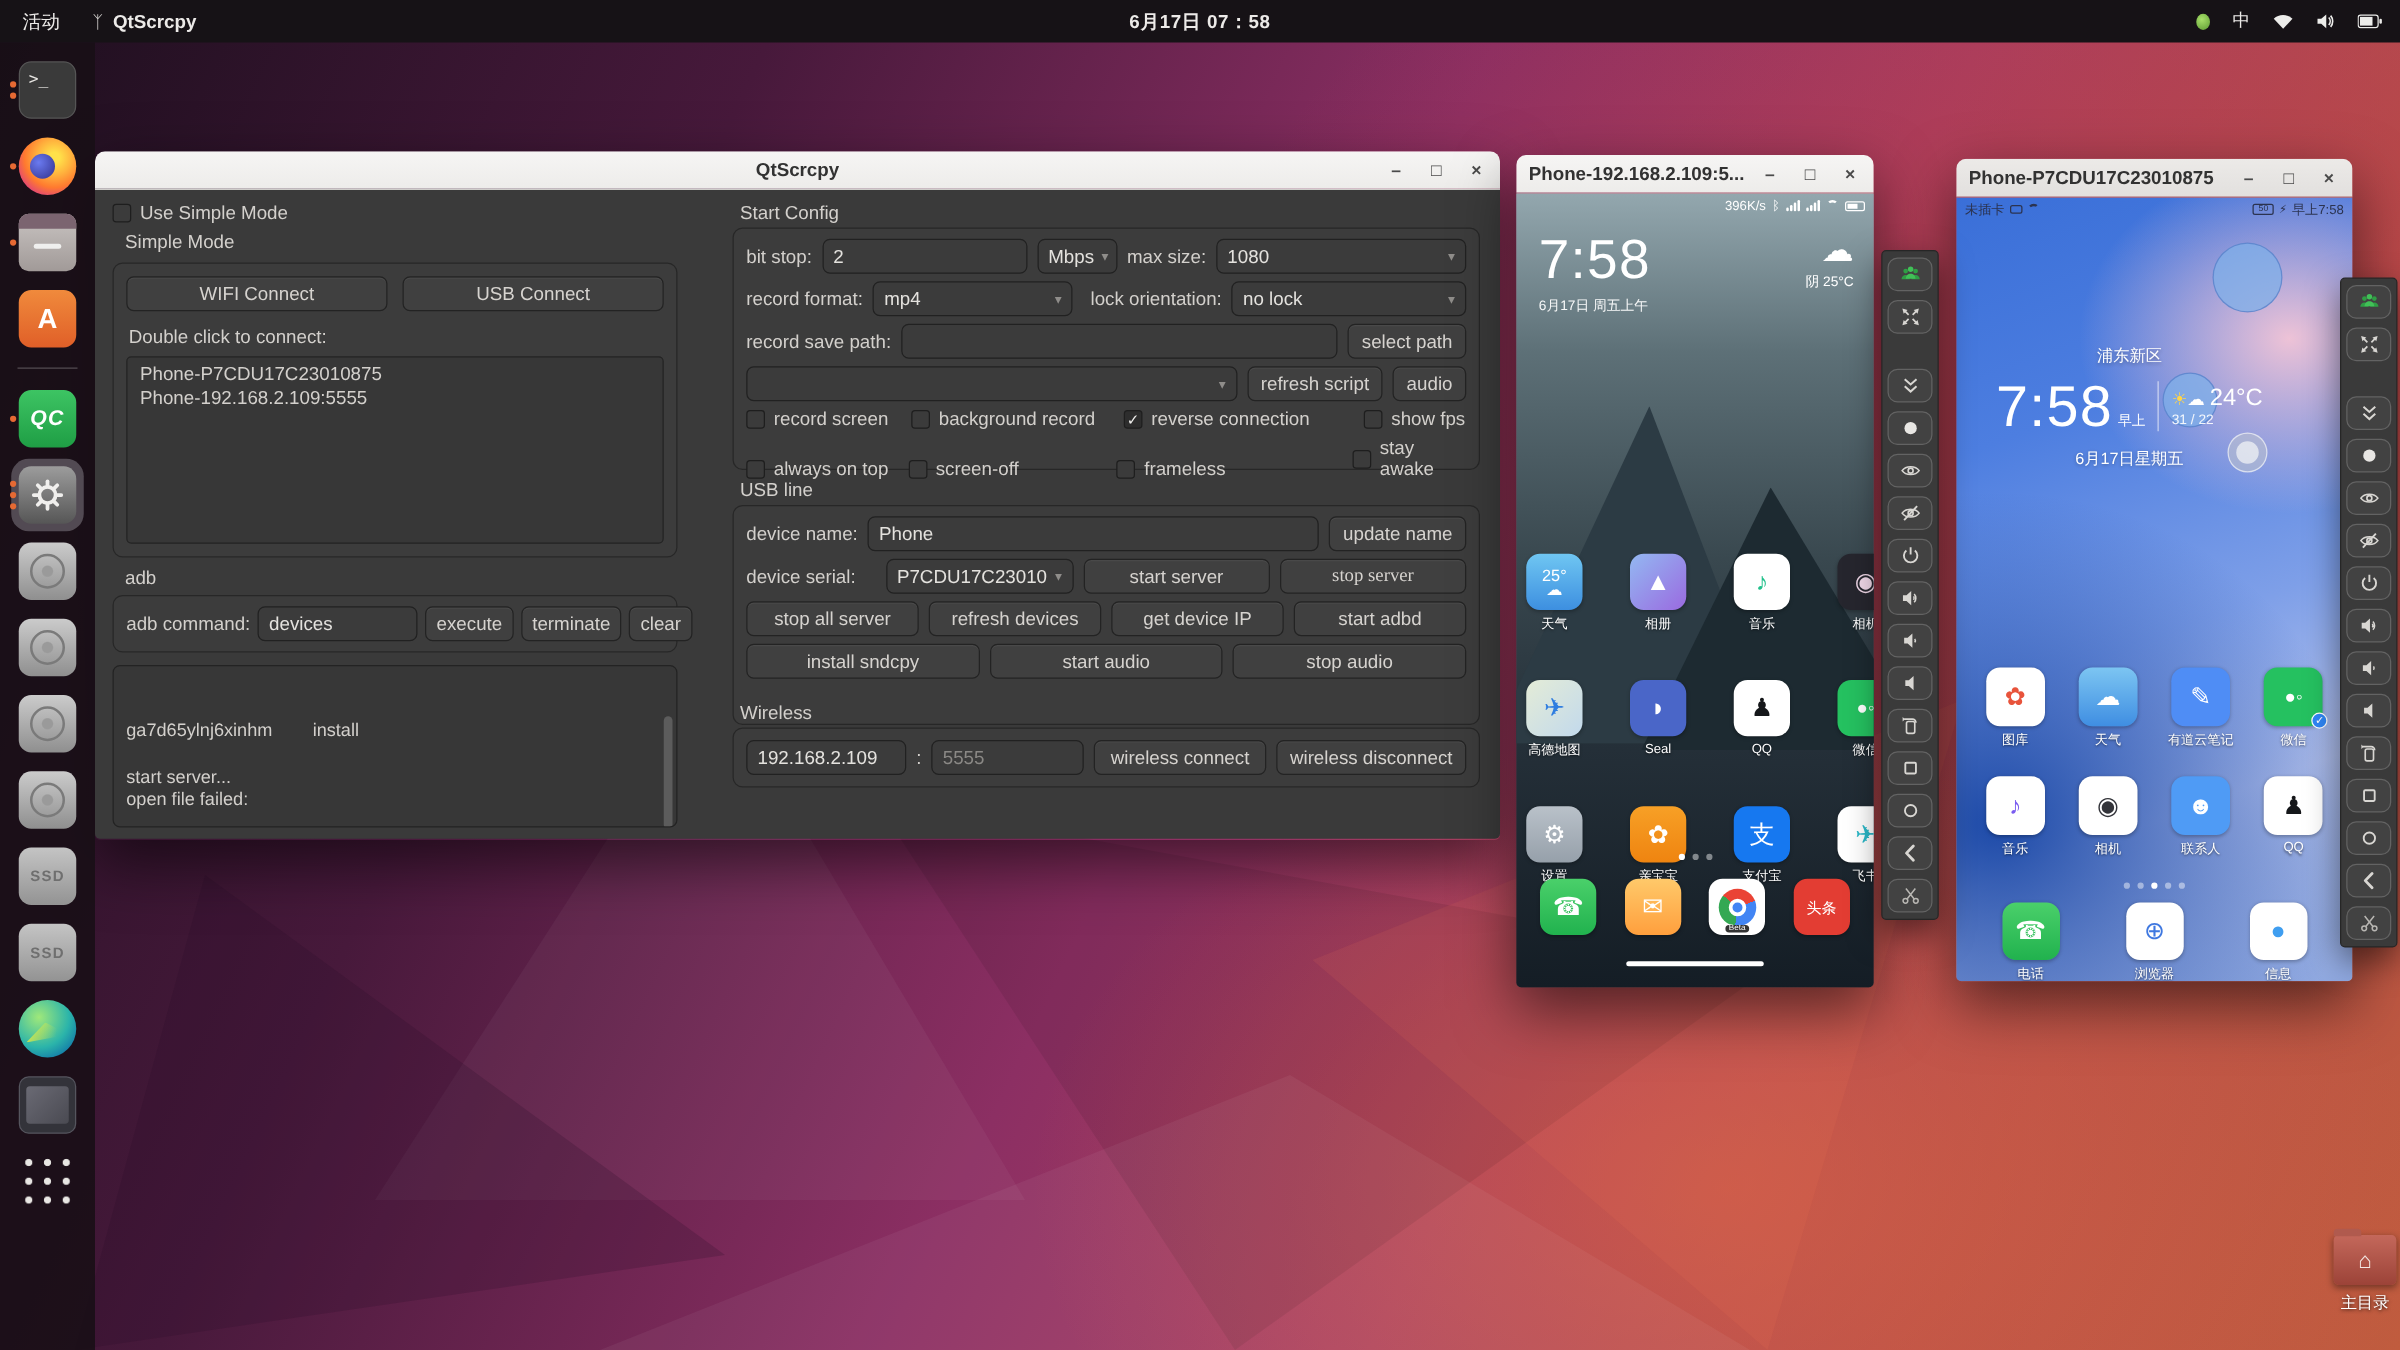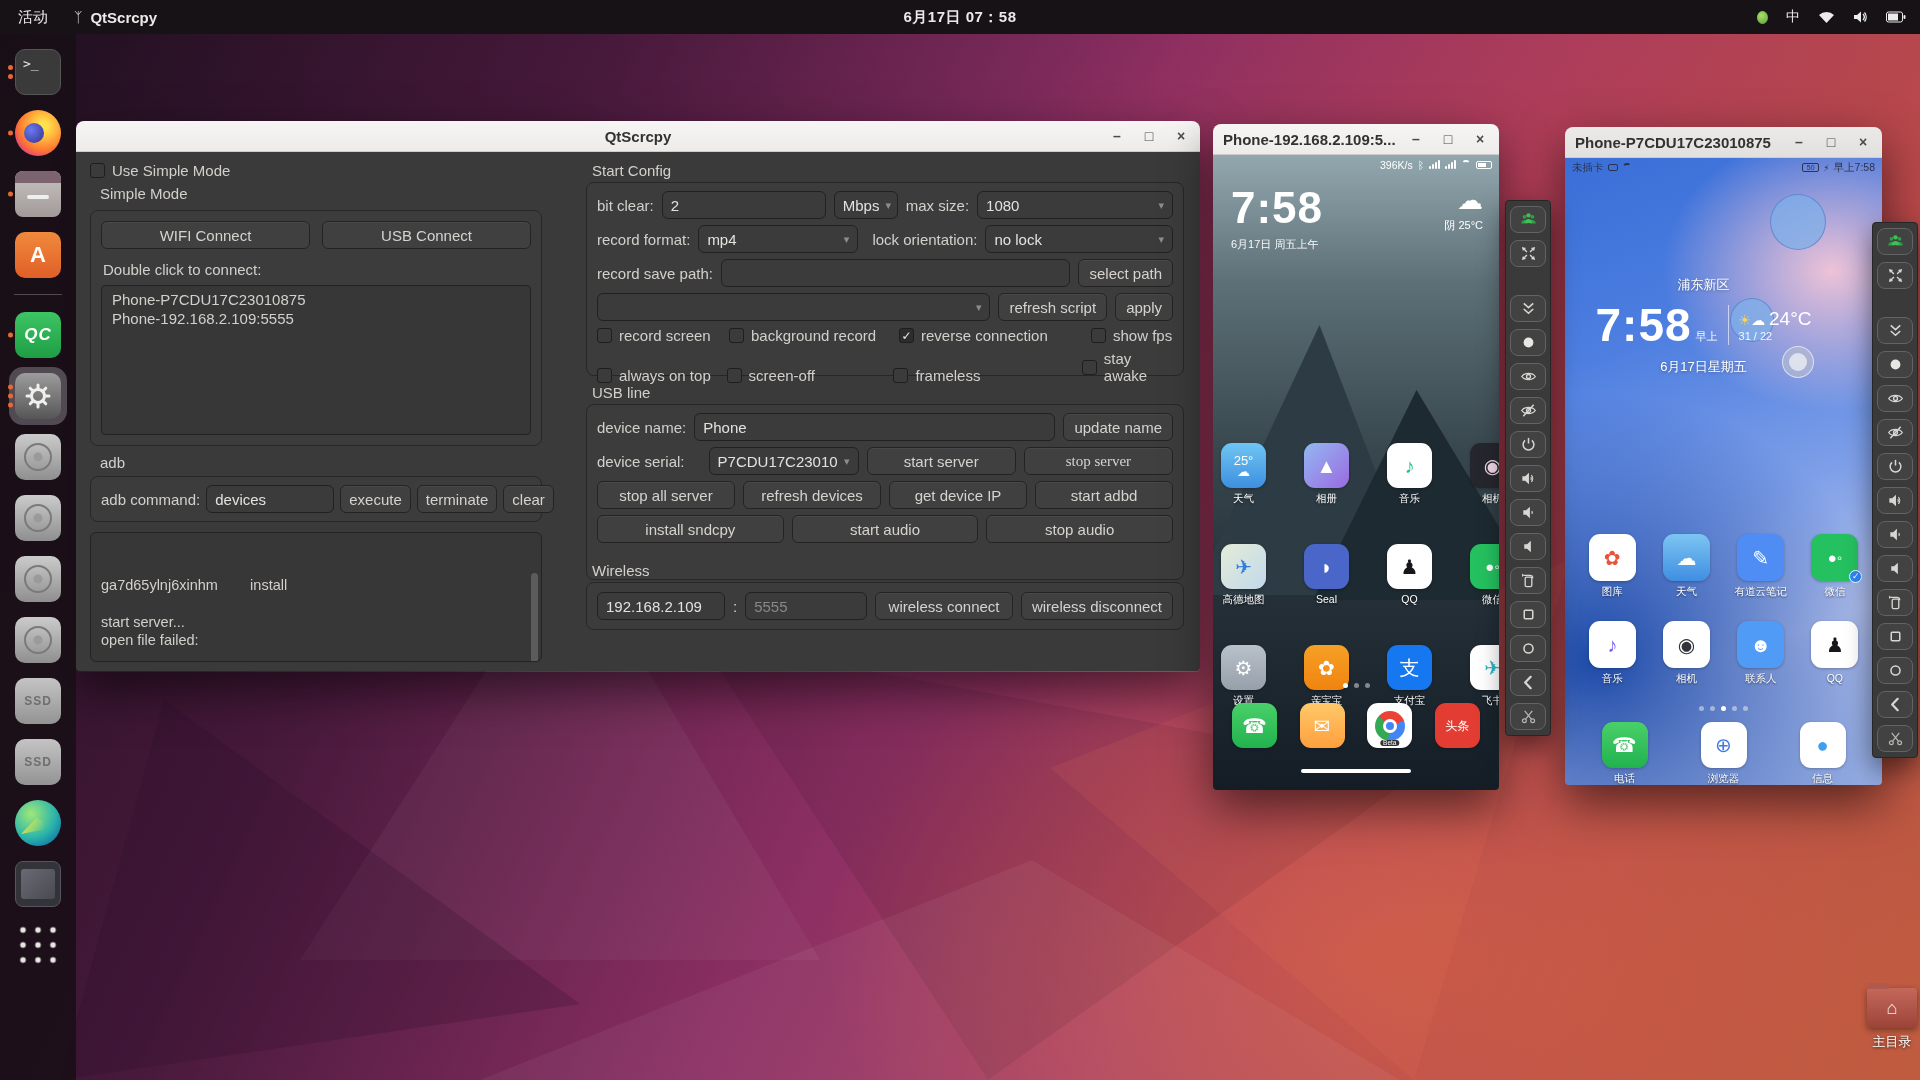--- a/index.html
+++ b/index.html
@@ -73,21 +73,21 @@
   .log-scroll { position:absolute; right:3px; top:40px; width:7px; height:90px; border-radius:4px; background:#5c5c5c; }
   
   .phone-screen { position:relative; overflow:hidden; border-radius:0 0 4px 4px; }
   .p1 .titlebar,.p2 .titlebar { padding-left:10px; }
   .statusbar { position:absolute; left:0; top:0; right:0; height:19px; display:flex; align-items:center; font-size:10.5px; padding:0 7px; z-index:5; }
   .sig-bars { display:inline-flex; align-items:flex-end; gap:1px; }
   .sig-bars i { width:2px; background:currentColor; border-radius:1px; }
   .wifi-arc { width:10px; height:10px; border:2px solid currentColor; border-radius:50%; clip-path:polygon(50% 50%,0 0,100% 0); }
   .batt { width:16px; height:8px; border:1px solid currentColor; border-radius:2px; position:relative; }
   .batt i { position:absolute; left:1px; top:1px; bottom:1px; width:60%; background:currentColor; }
-  .clock-big { font-weight:700; letter-spacing:1px; }
+  .clock-big { font-weight:400; letter-spacing:1px; }
   .appgrid { position:absolute; display:grid; grid-template-columns:repeat(4,1fr); justify-items:center; }
   .app { display:flex; flex-direction:column; align-items:center; gap:4px; }
   .app-tile { width:45px; height:45px; border-radius:11px; display:flex; flex-direction:column; align-items:center; justify-content:center; box-shadow:0 1px 3px rgba(0,0,0,.25); position:relative; line-height:1; }
   .app-glyph { font-size:20px; }
   .app-sub { font-size:13px; margin-top:-2px; }
   .app-label { font-size:10.5px; color:#fff; text-shadow:0 1px 2px rgba(0,0,0,.6); white-space:nowrap; }
   .app-badge { position:absolute; right:-4px; bottom:-2px; width:13px; height:13px; border-radius:50%; background:#2f86f6; color:#fff; font-size:9px; display:flex; align-items:center; justify-content:center; border:1px solid #fff; }
   .chrome-ball { width:30px; height:30px; border-radius:50%; background:conic-gradient(from -50deg,#ea4335 0 33%,#4285f4 0 66%,#34a853 0 100%); position:relative; }
   .chrome-ball:after { content:""; position:absolute; inset:8px; border-radius:50%; background:#4285f4; border:3px solid #fff; }
   .chrome-beta { position:absolute; bottom:2px; left:50%; transform:translateX(-50%); background:#333; color:#fff; font-size:6.5px; padding:0 3px; border-radius:4px; }
@@ -285,21 +285,21 @@
         </div>
       </div>
 
       <div class="log-box" id="log-box" style="position:absolute;left:14px;top:380px;width:452px;height:130px;">
         <div class="log-line">ga7d65ylnj6xinhm        install</div><div class="log-line"></div><div class="log-line">start server...</div><div class="log-line">open file failed:</div><div class="log-line"></div><div class="log-scroll"></div>
       </div>
 
       <div class="lbl" style="position:absolute;left:516px;top:10px;">Start Config</div>
       <div class="grp" style="left:510px;top:30px;width:598px;height:194px;">
         <div class="row" style="position:absolute;left:10px;right:10px;top:8px;gap:8px;">
-          <span class="lbl">bit clear:</span>
+          <span class="lbl">bit stop:</span>
           <input class="inp" style="width: 164px;" value="2">
           <div class="sel" style="width:64px;">
               <span>Mbps</span>
               <span class="arr">▾</span>
             </div>
           <span class="lbl">max size:</span>
           <div class="sel" style="flex:1;">
               <span>1080</span>
               <span class="arr">▾</span>
             </div>
@@ -320,21 +320,21 @@
           <span class="lbl">record save path:</span>
           <input class="inp" style="flex: 1 1 0%;">
           <div class="btn">select path</div>
         </div>
         <div class="row" style="position:absolute;left:10px;right:10px;top:110px;gap:8px;">
           <div class="sel" style="flex:1;">
               <span></span>
               <span class="arr">▾</span>
             </div>
           <div class="btn">refresh script</div>
-          <div class="btn">apply</div>
+          <div class="btn">audio</div>
         </div>
         <div id="cfg-checks" style="position:absolute;left:10px;right:6px;top:144px;">
             <div style="display: flex; gap: 4px; margin-bottom: 6px;">
               <span class="ck" style="width: 128px;">
                 <span class="ckbox"></span>
                 <span>record screen</span>
               </span>
               <span class="ck" style="width: 166px;">
                 <span class="ckbox"></span>
                 <span>background record</span>

